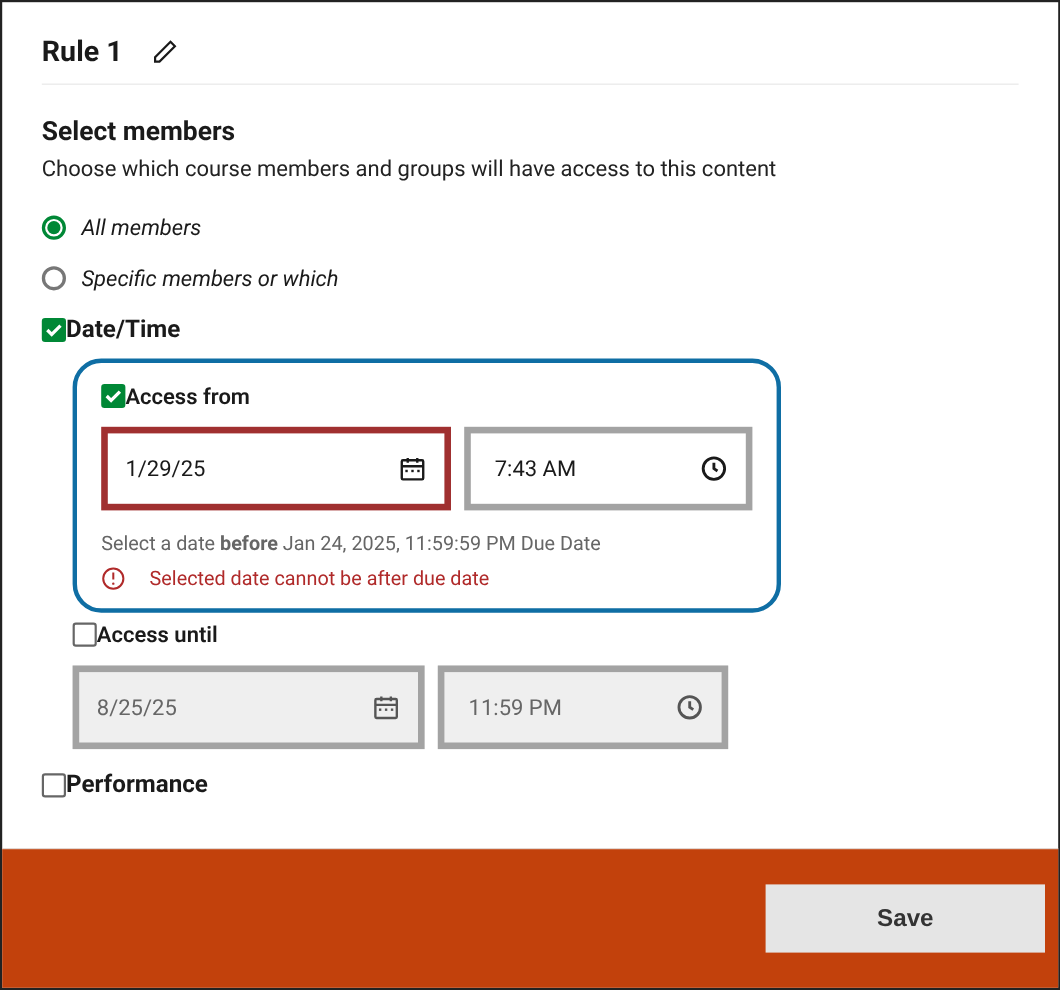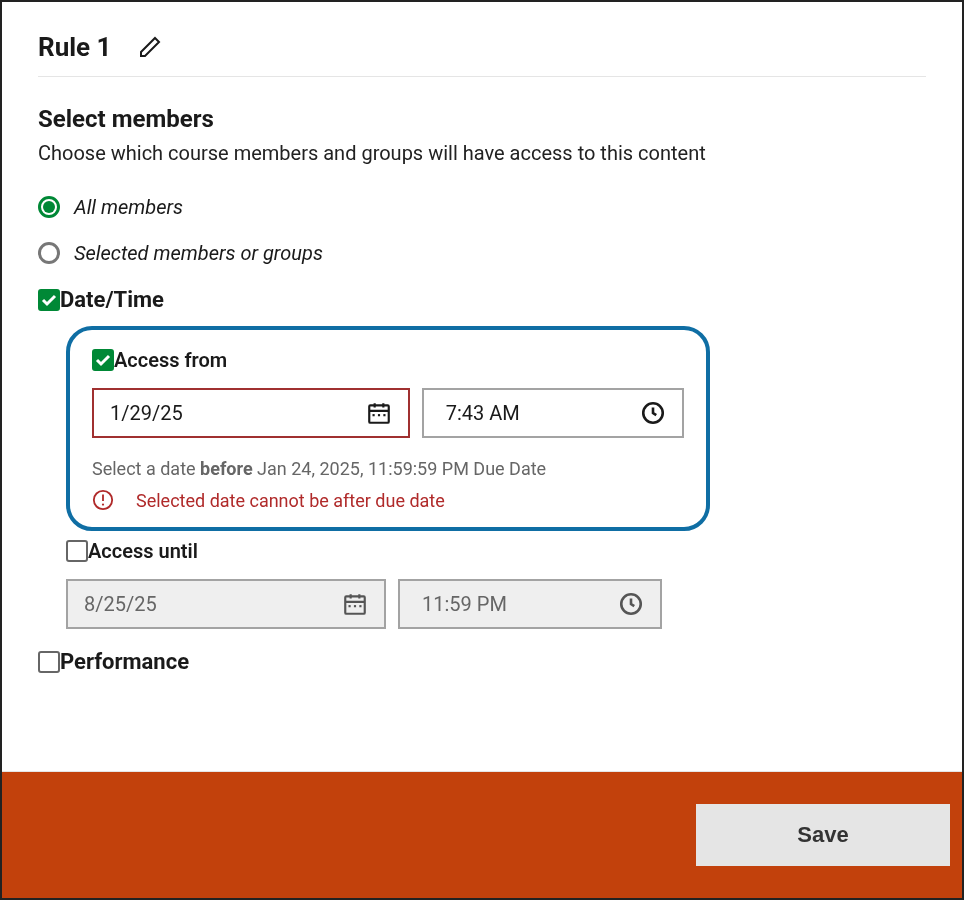--- a/index.html
+++ b/index.html
@@ -126,23 +126,23 @@
   }
   .input-row {
     display: flex;
     gap: 12px;
     margin-top: 16px;
   }
   .field {
     display: flex;
     align-items: center;
     justify-content: space-between;
-    height: 50px;
+    height: 76px;
     padding: 0 16px;
-    border: 2px solid #a3a3a3;
+    border: 6px solid #a3a3a3;
     background: #fff;
     font-size: 20px;
   }
   .field.date { width: 320px; }
   .field.time { width: 264px; padding-left: 22px; }
   .field.error { border-color: #a03030; }
   .field.disabled {
     background: #efefef;
     color: #666;
   }
@@ -202,21 +202,21 @@
     <div class="section-title">Select members</div>
     <div class="section-desc">Choose which course members and groups will have access to this content</div>
 
     <div class="radio-group">
       <div class="radio-row">
         <span class="radio checked"></span>
         <span class="radio-label">All members</span>
       </div>
       <div class="radio-row">
         <span class="radio"></span>
-        <span class="radio-label">Selected members or groups</span>
+        <span class="radio-label">Specific members or which</span>
       </div>
     </div>
 
     <div class="check-row top-level">
       <span class="checkbox checked">
         <svg width="16" height="16" viewBox="0 0 16 16">
             <path d="M2 8l4 4 8-8" stroke="#fff" stroke-width="3" fill="none"></path>
           </svg>
       </span>
       <span class="check-label-big">Date/Time</span>

